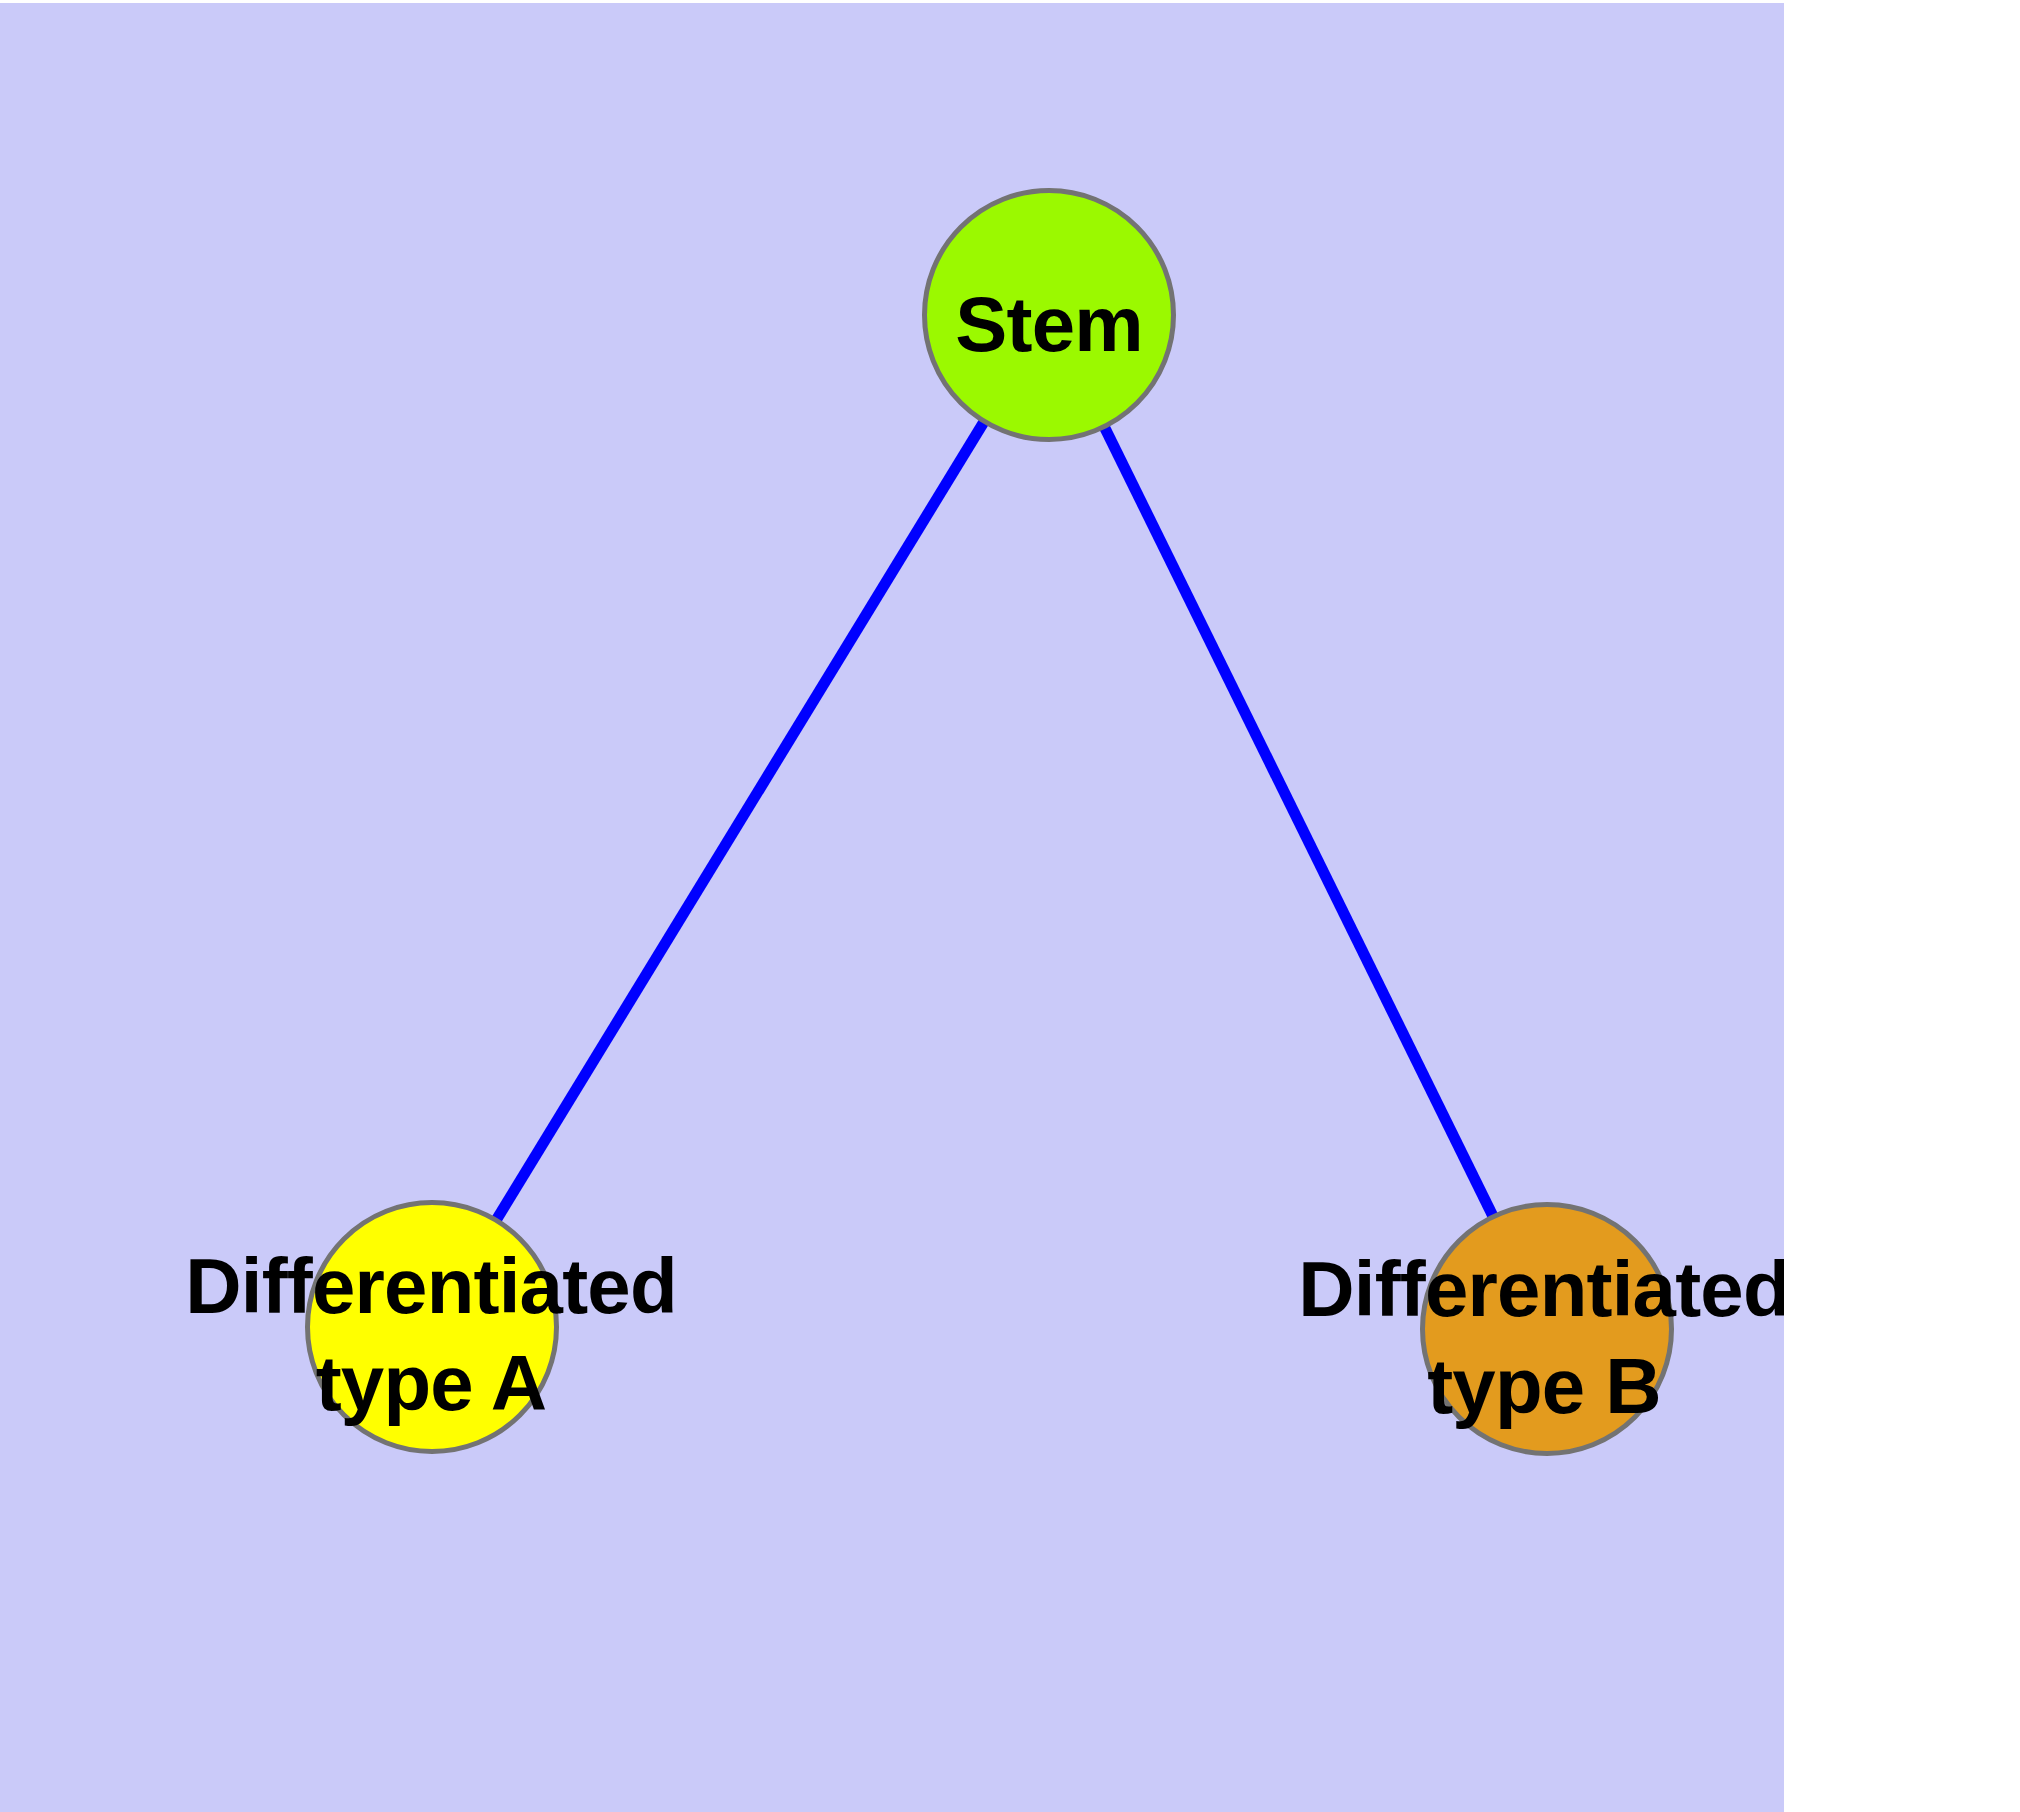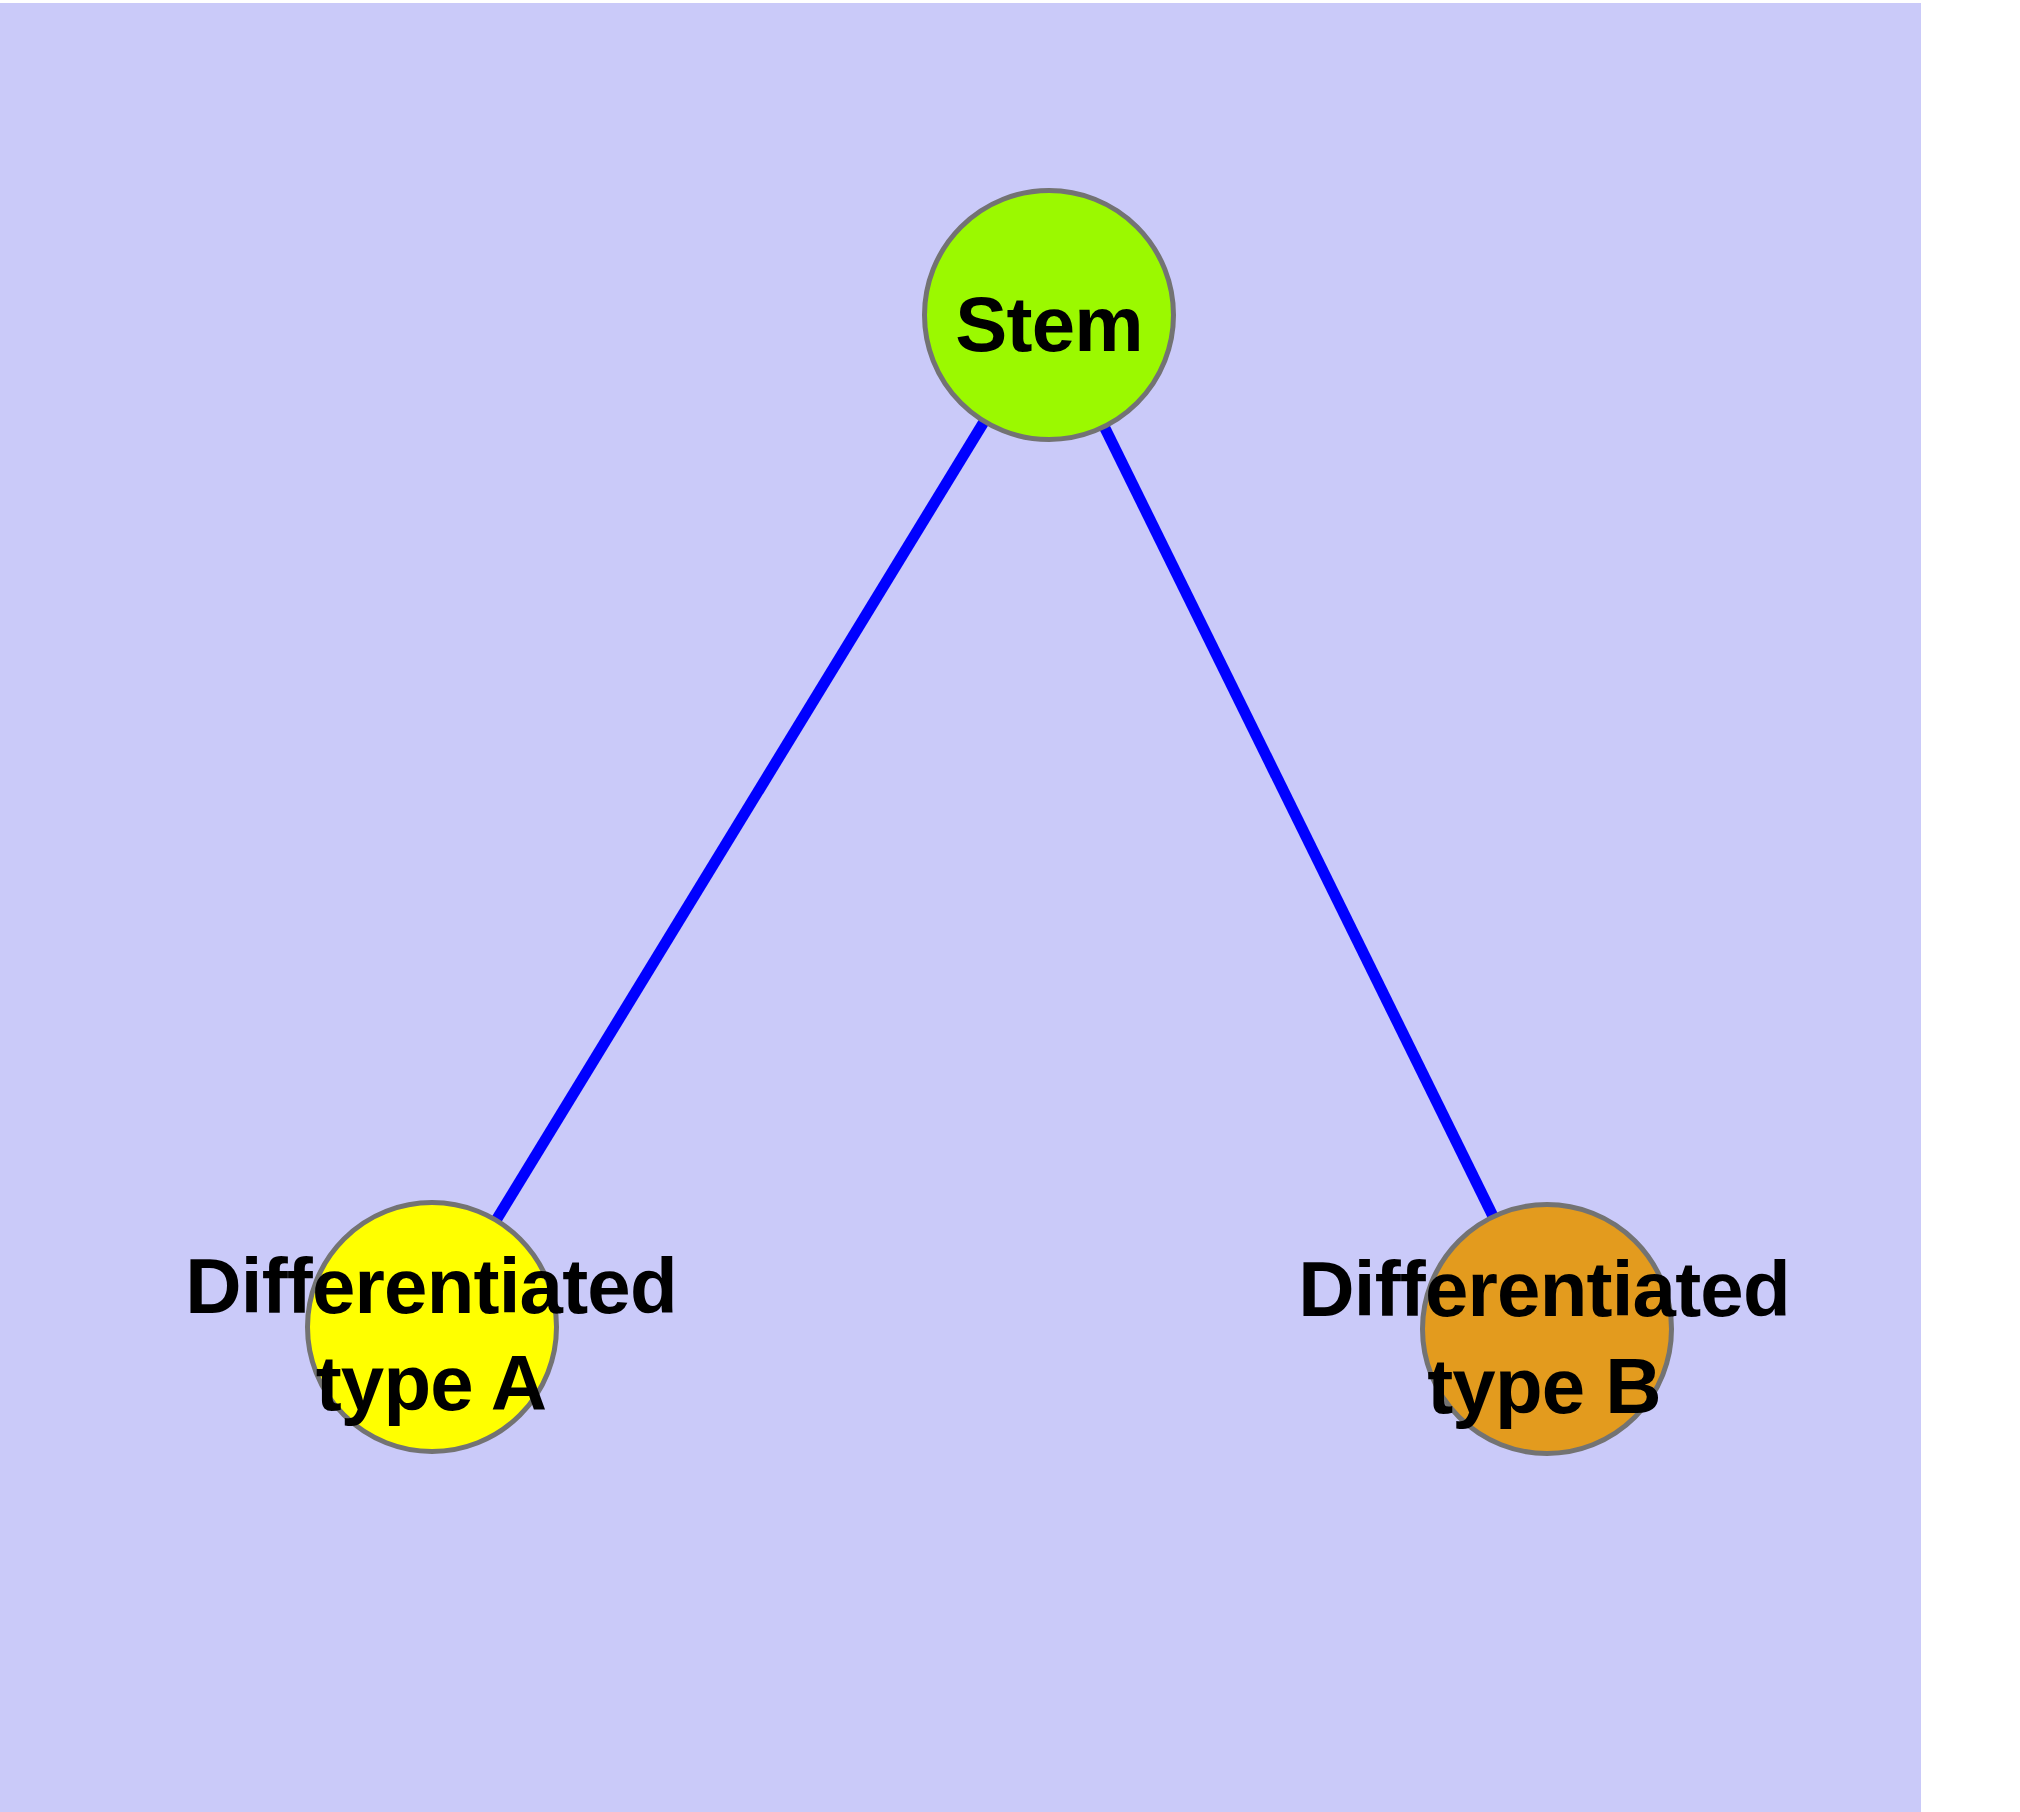--- a/index.html
+++ b/index.html
@@ -2,21 +2,21 @@
 <html style="--bg-color: #cacaf9; --edge-color: #0000ff; --node-border-color: #737373; --label-color: #000000;font-size:13.6px"><head>
 <meta charset="utf-8">
 <style>
   html, body {
     margin: 0;
     padding: 0;
     background: #ffffff;
   }
   #canvas {
     position: relative;
-    width: 1921px;
+    width: 1784px;
     height: 1812px;
     background: #ffffff;
     overflow: hidden;
     font-family: "Liberation Sans", "DejaVu Sans", sans-serif;
   }
   
   #paper {
     position: absolute;
     left: 0;
     top: 2.5px;

